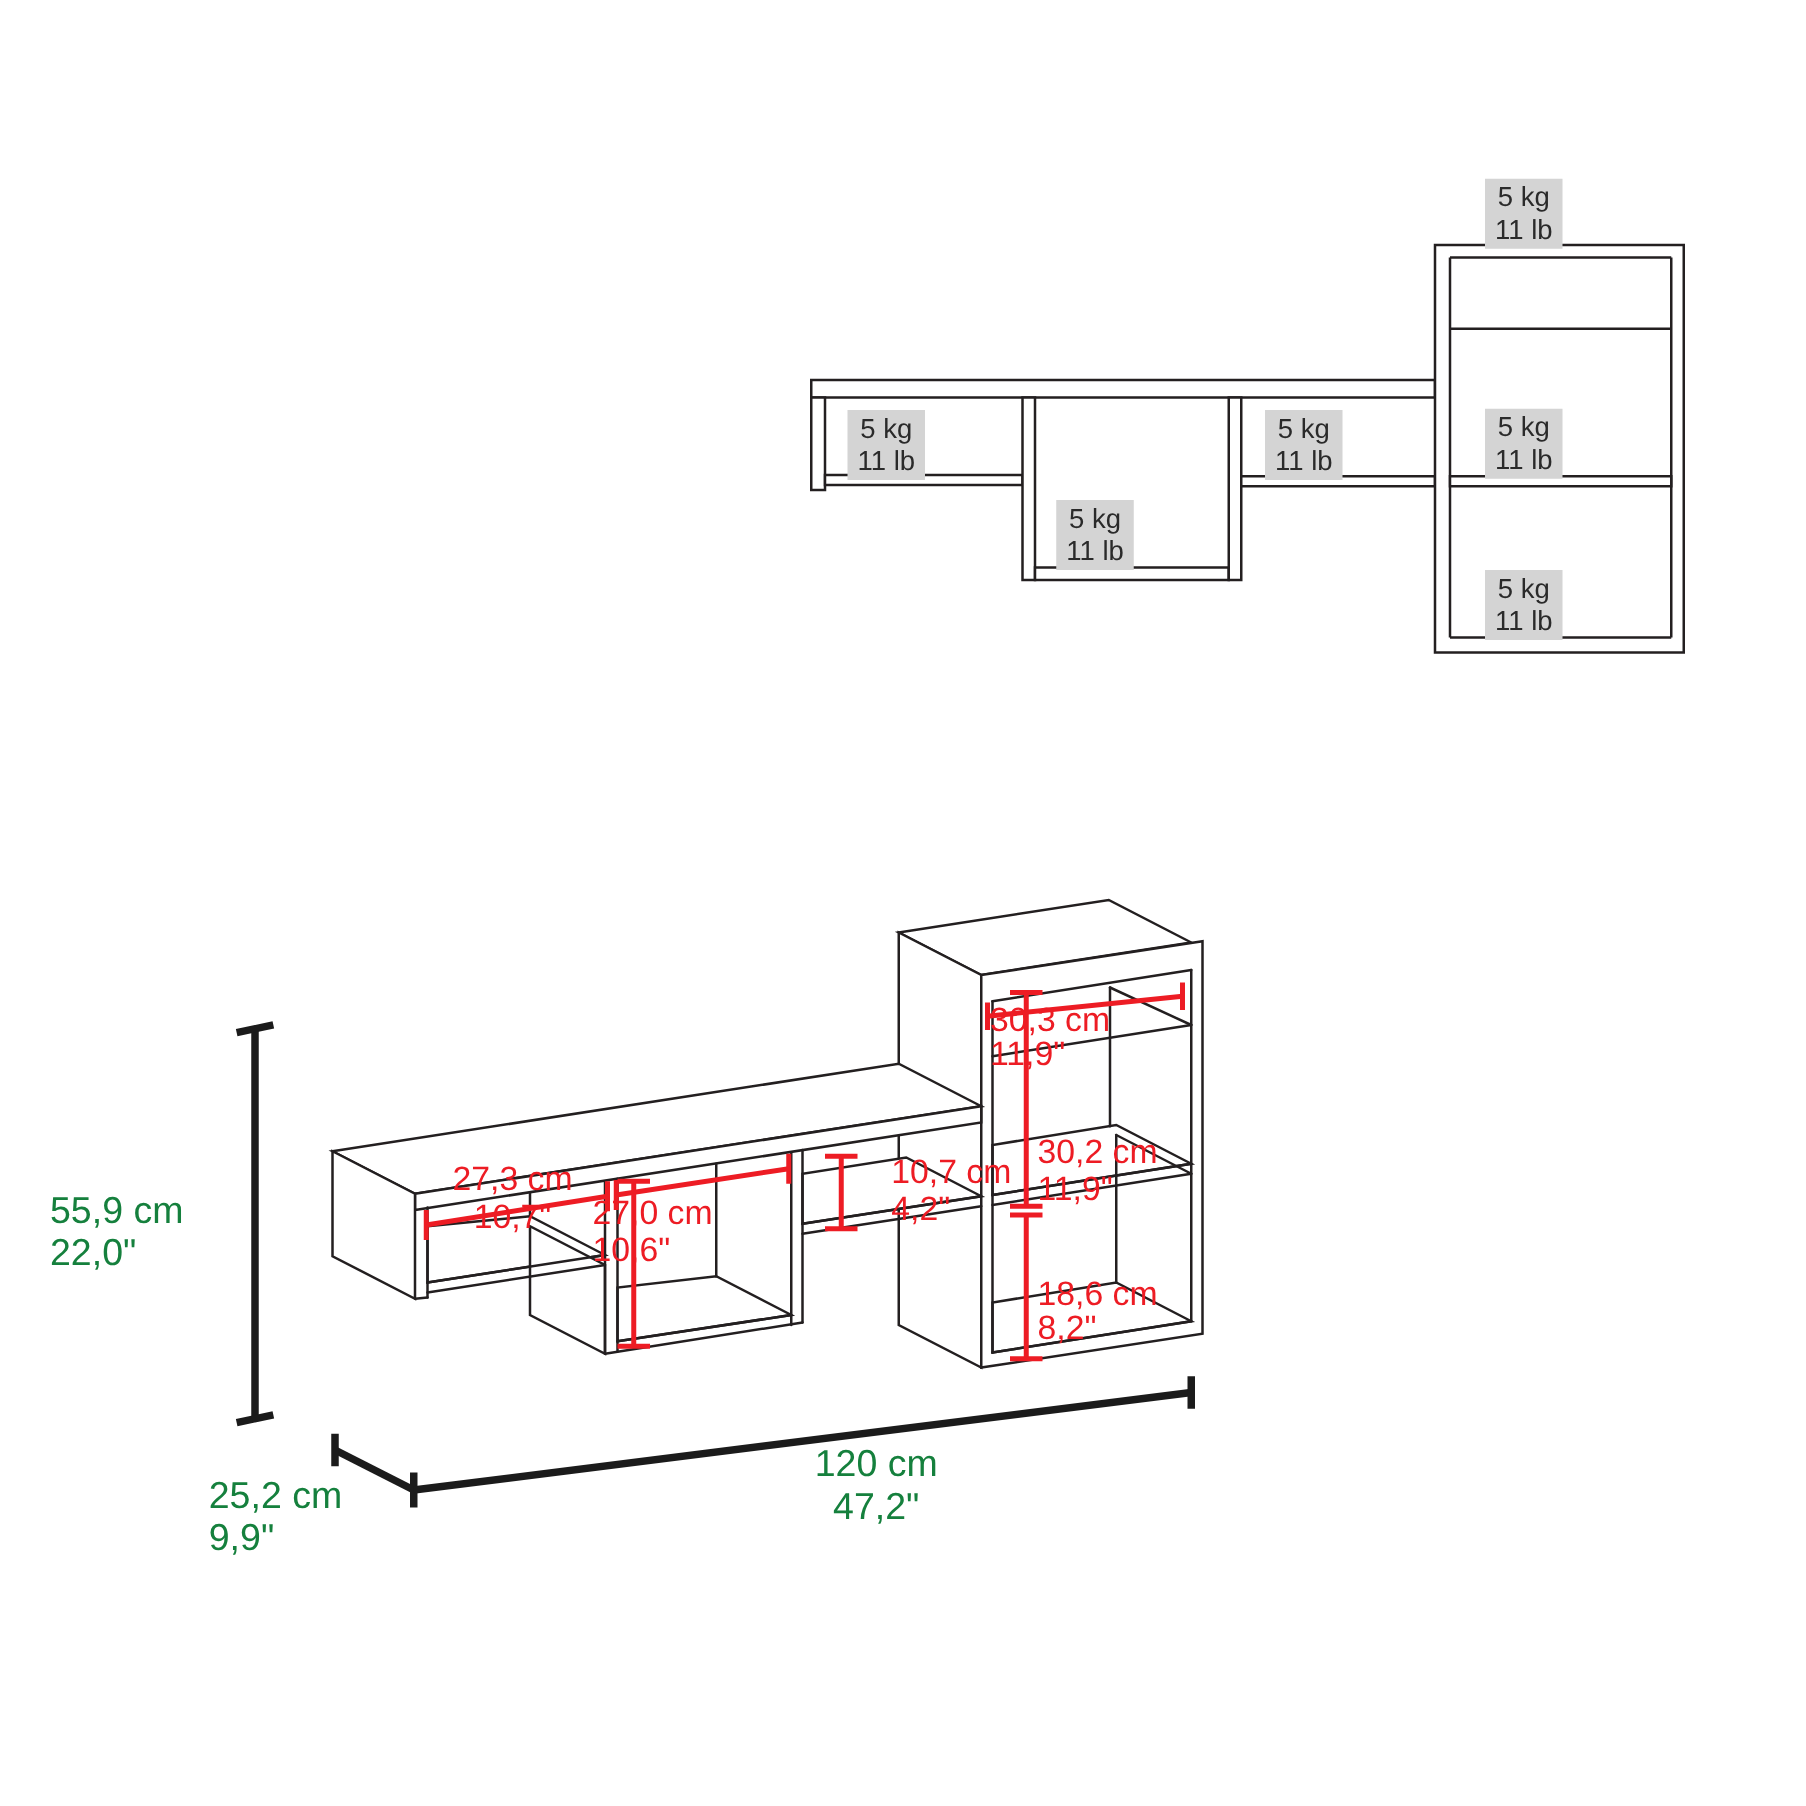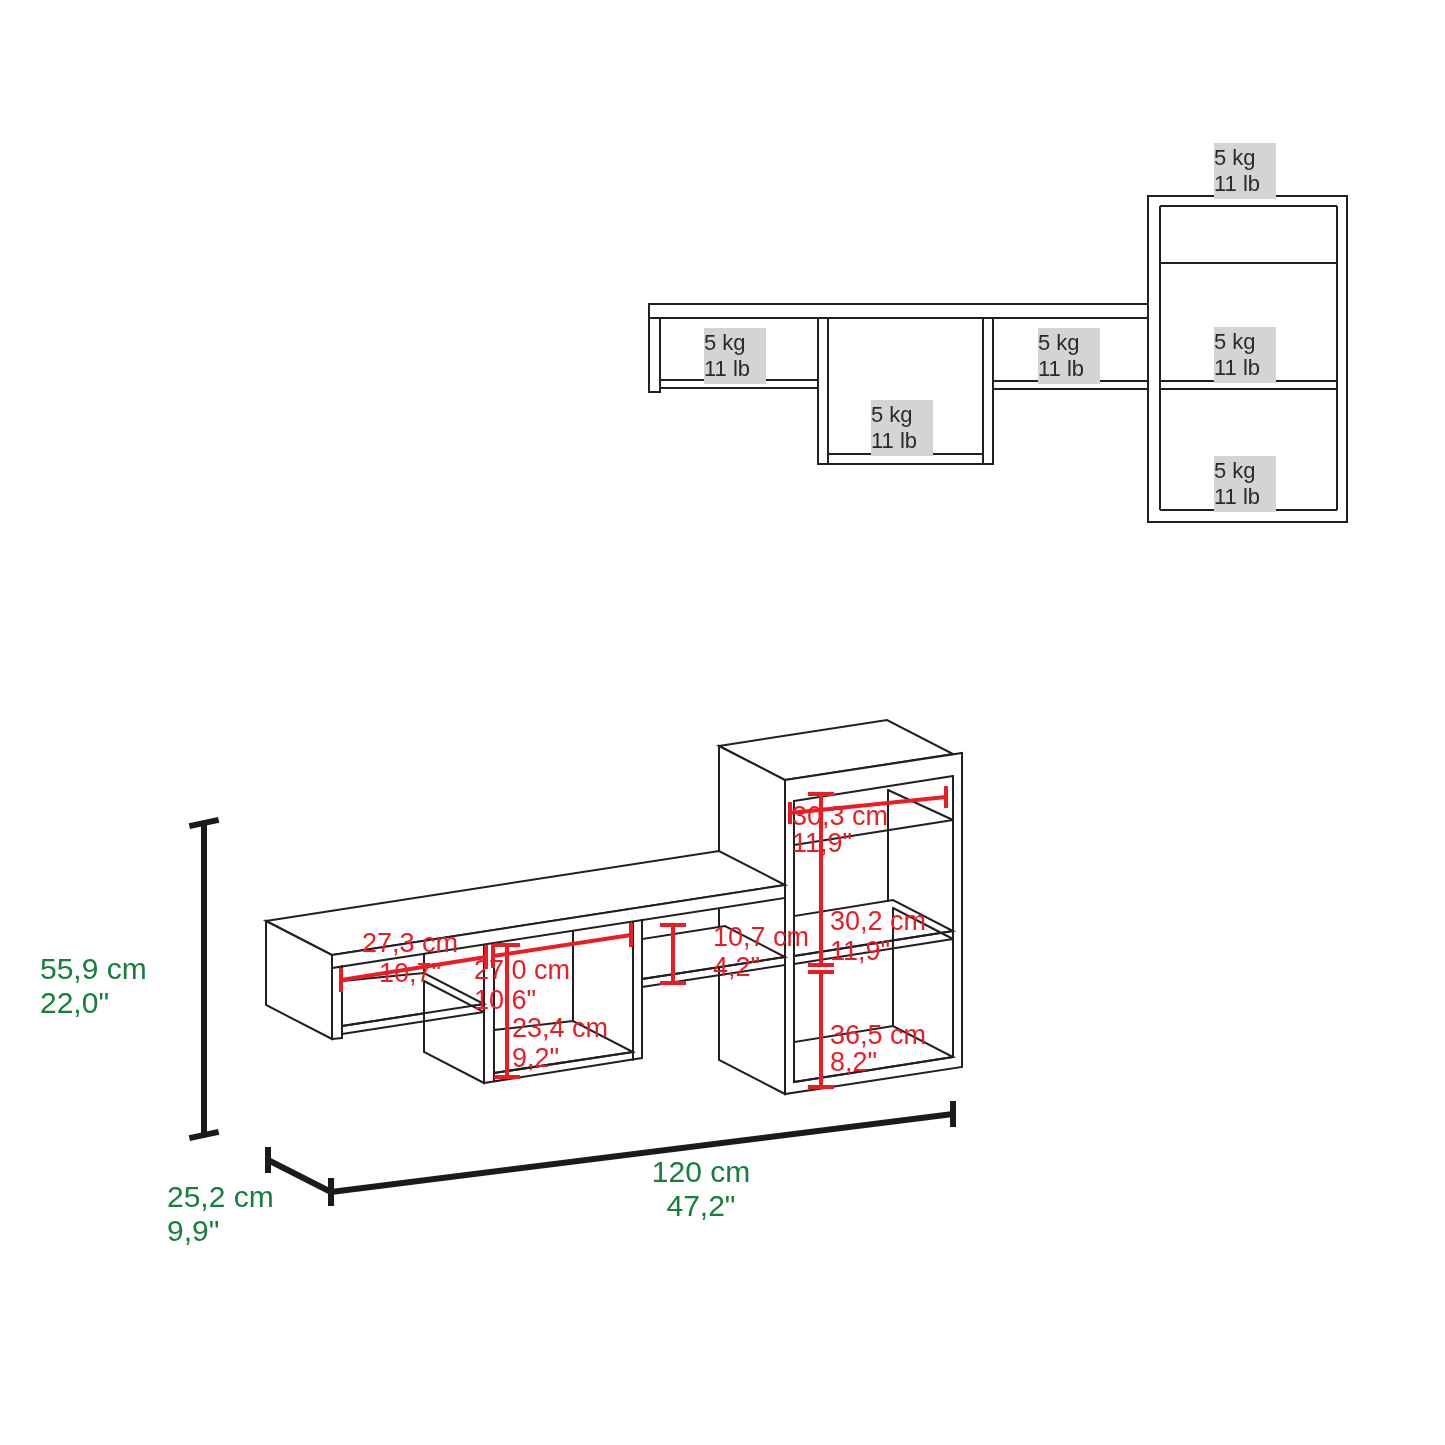--- a/index.html
+++ b/index.html
@@ -1,21 +1,21 @@
 <!DOCTYPE html>
 <html><head>
 <meta charset="utf-8">
 <style>
   html,body{margin:0;padding:0;background:#ffffff;}
   .page{position:relative;width:1445px;height:1445px;background:#ffffff;overflow:hidden;
         font-family:"Liberation Sans", sans-serif;}
   svg{position:absolute;left:0;top:0;}
   .lbl{position:absolute;white-space:nowrap;}
   
-  .cap{background:#d4d4d4;color:#2a2a2a;margin-left:26px;}
+  .cap{background:#d4d4d4;color:#2a2a2a;text-align:center;}
   .cap.small{width:62px;height:54px;font-size:22px;line-height:26px;padding-top:2px;}
   .cap.big{width:180px;height:52px;font-size:26px;line-height:52px;}
   
   .dim-black{color:#15803d;font-size:30px;line-height:34px;width:160px;}
   
   .dim-red{color:#ed1c24;font-size:27px;line-height:30px;width:150px;}
   .ta-r{text-align:left;} .ta-c{text-align:center;} .ta-l{text-align:left;}
 </style>
 </head>
 <body>
@@ -180,38 +180,34 @@
   <div class="lbl dim-red ta-c" style="left:335px;top:928px;width:150px;">
     <div>27,3 cm</div>
     <div>10,7"</div>
   </div>
 
   <div class="lbl dim-red ta-r" style="left:474px;top:955px;">
     <div>27,0 cm</div>
     <div>10,6"</div>
   </div>
 
-  <div class="lbl dim-red ta-l" style="left:512px;top:1013px;">
-    <div>23,4 cm</div>
-    <div>9,2"</div>
-  </div>
 
   <div class="lbl dim-red ta-l" style="left:713px;top:922px;">
     <div>10,7 cm</div>
     <div>4,2"</div>
   </div>
 
   <div class="lbl dim-red ta-r" style="left:792px;top:803px;line-height:27px;">
     <div>30,3 cm</div>
     <div>11,9"</div>
   </div>
 
   <div class="lbl dim-red ta-l" style="left:830px;top:906px;">
     <div>30,2 cm</div>
     <div>11,9"</div>
   </div>
 
   <div class="lbl dim-red ta-l" style="left:830px;top:1022px;line-height:27px;">
-    <div>36,5 cm</div>
+    <div>18,6 cm</div>
     <div>8,2"</div>
   </div>
 
 </div>
 
 </body></html>

